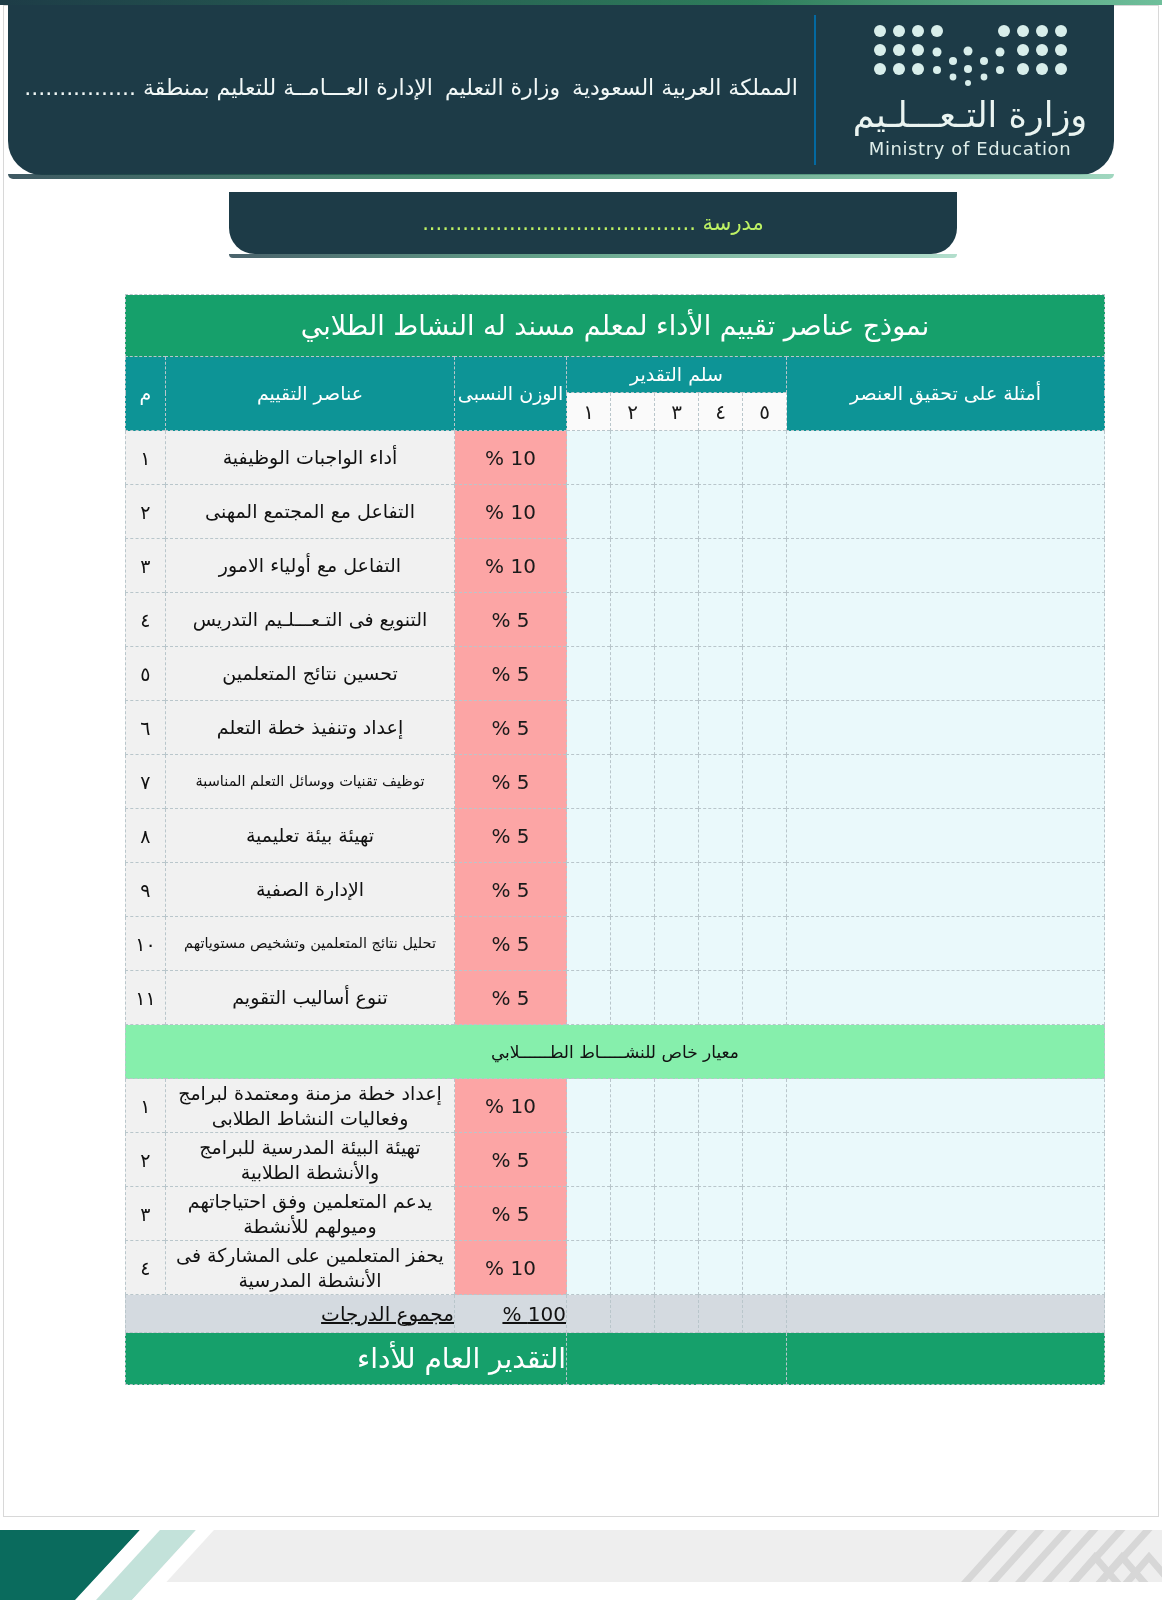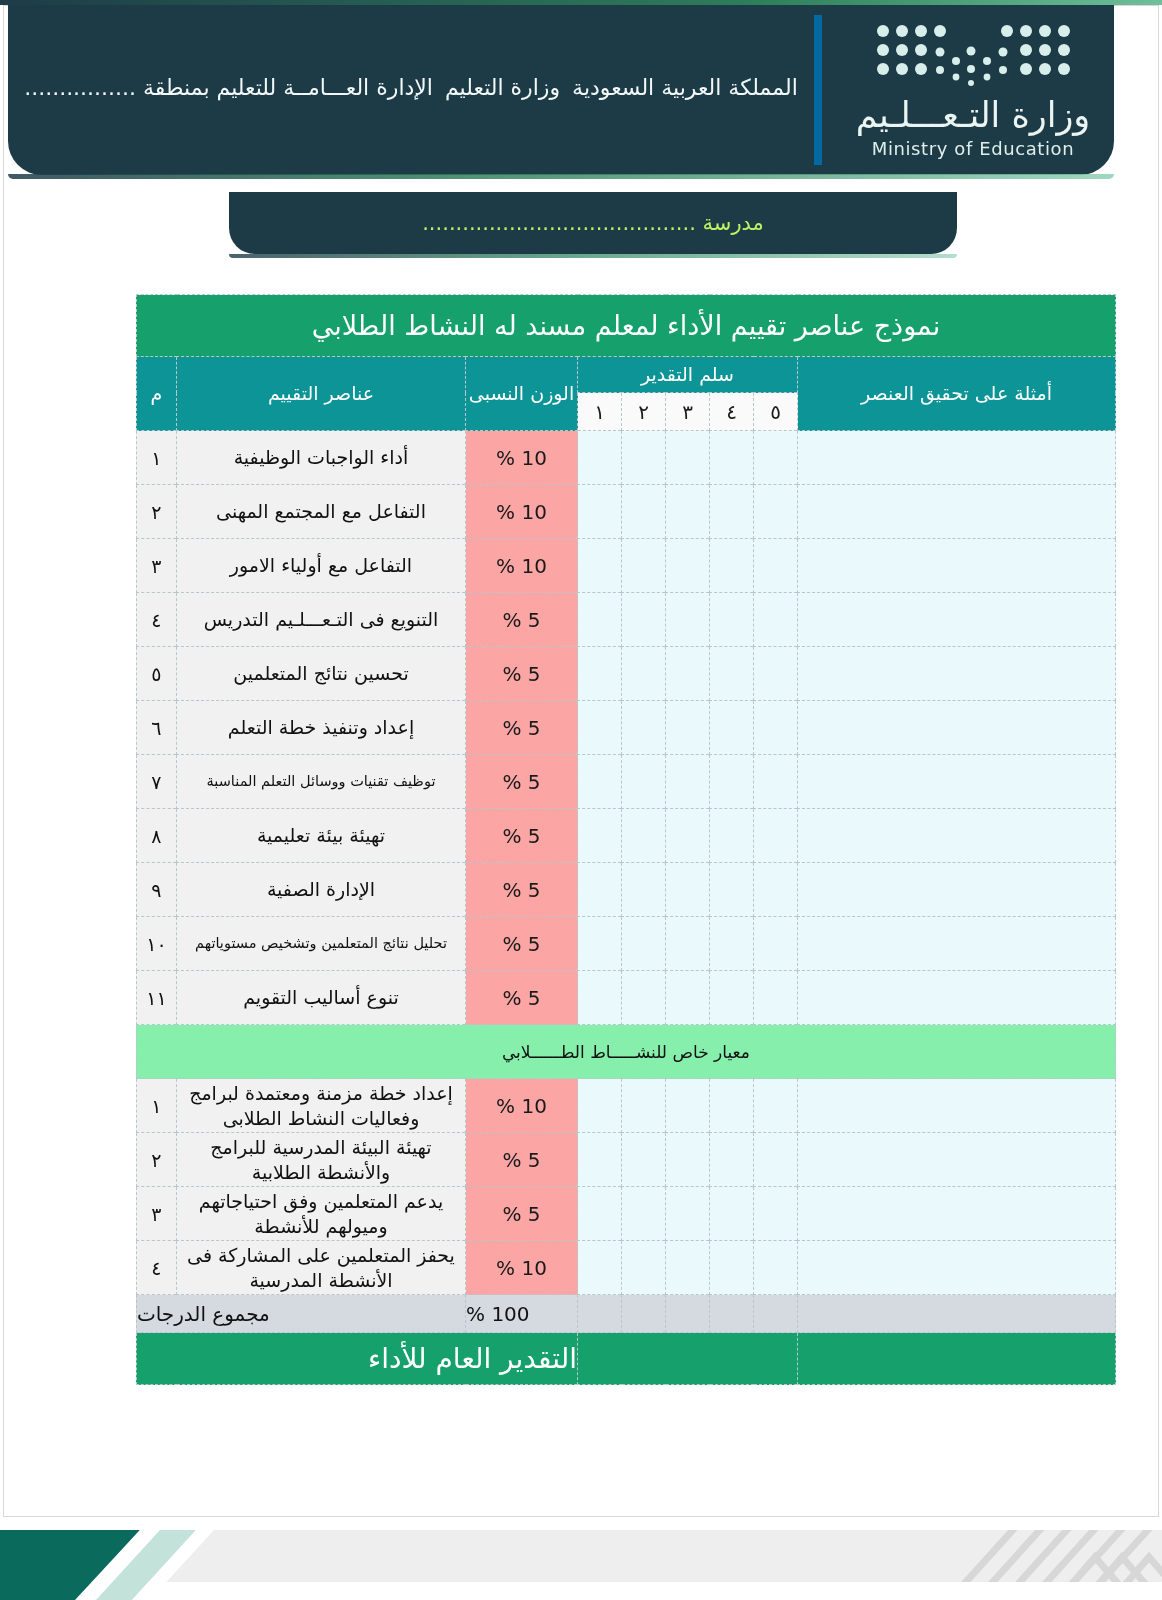--- a/index.html
+++ b/index.html
@@ -54,21 +54,21 @@
   
   .logo-block {
     width: 300px;
     height: 150px;
     padding-right: 14px;
     padding-left: 24px;
     display: flex;
     flex-direction: column;
     align-items: center;
     justify-content: center;
-    border-left: 8px solid #0369a1;
+    border-left: 2px solid #0369a1;
   }
   .logo-dots { width: 205px; height: 68px; display: block; }
   .logo-word-ar {
     color: #eaf4f1;
     font-size: 35px;
     letter-spacing: 1px;
     margin-top: 6px;
     white-space: nowrap;
     font-weight: 400;
   }
@@ -122,21 +122,21 @@
   .school-tab .label {
     color: #bef264;
     font-size: 21px;
     white-space: nowrap;
   }
 
   
   .table-wrap {
     position: absolute;
     top: 294px;
-    right: 46px;
+    right: 57px;
     width: 975px;
   }
   table.eval {
     width: 975px;
     border-collapse: collapse;
     table-layout: fixed;
   }
   table.eval td, table.eval th {
     border: 1px dashed #b9c6cb;
     padding: 0;
@@ -220,23 +220,24 @@
     font-size: 17px;
     border: 1px solid #c2d4d8;
     padding: 0 16px;
   }
 
   
   .total-row td {
     background: #d4dae0;
     color: #111111;
     height: 38px;
-    text-align: left;
+    text-align: right;
     font-size: 20px;
     border: 1px solid #c2c9cf;
+    text-decoration: underline;
   }
   .total-row td.tr-blank { background: #d4dae0; }
 
   
   .final-row td {
     background: #16a06b;
     color: #ffffff;
     height: 52px;
     text-align: right;
     font-size: 28px;

